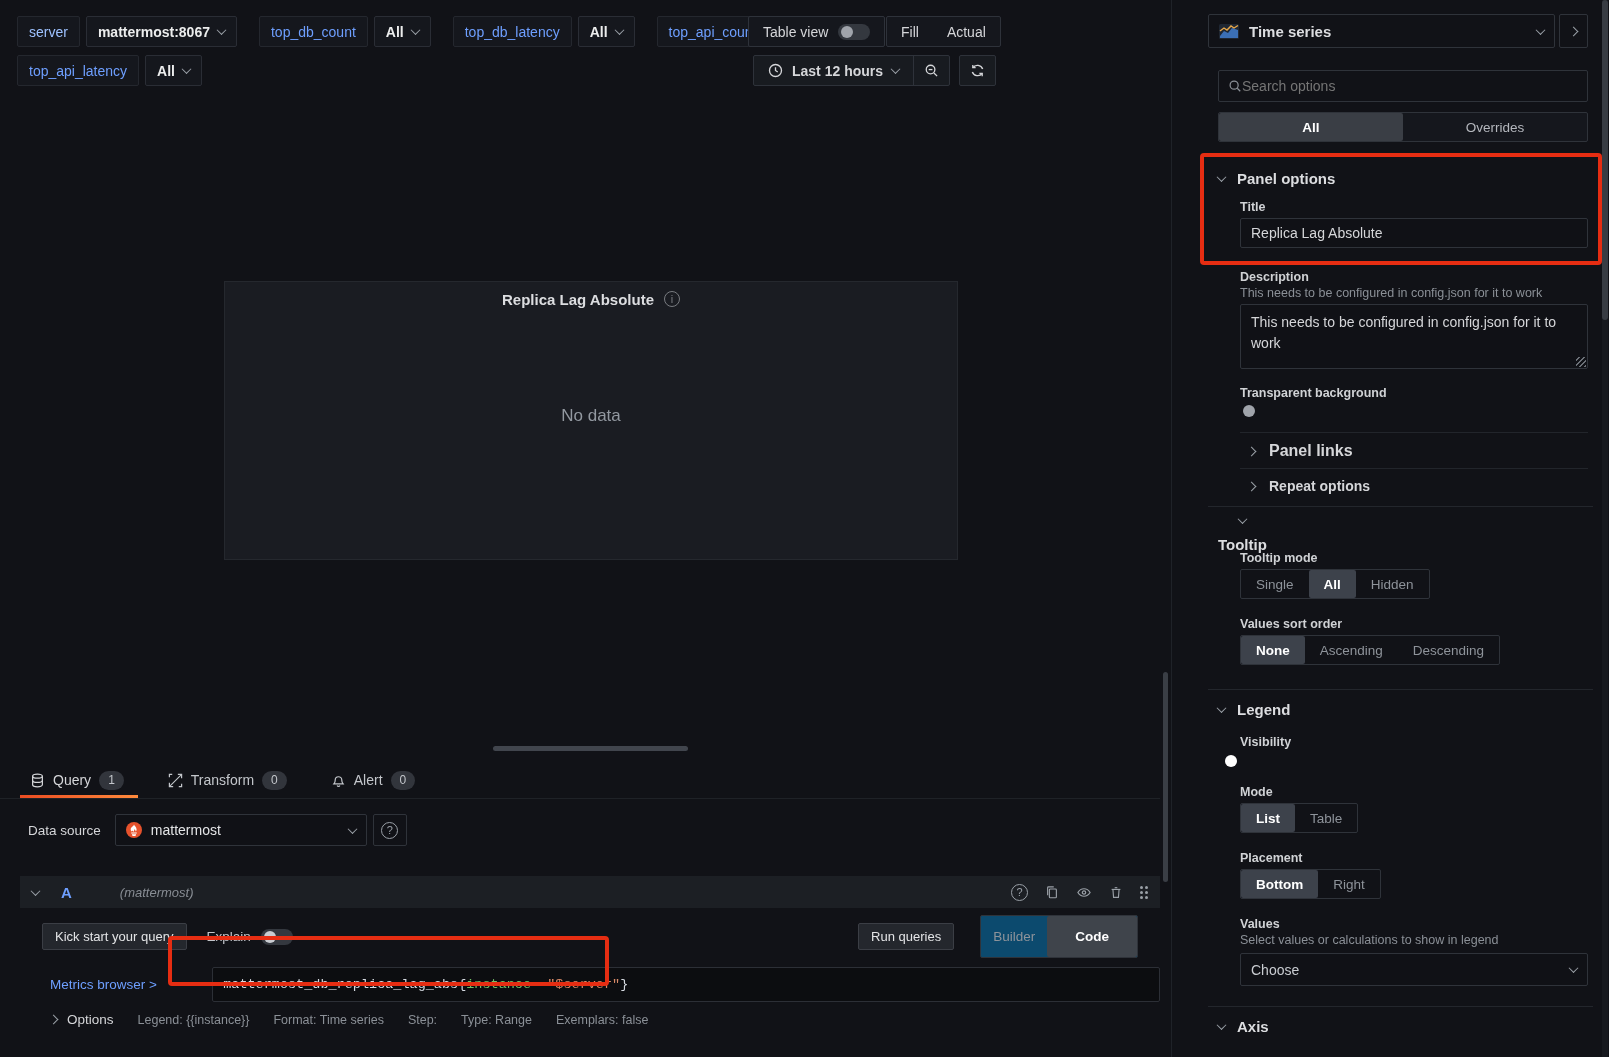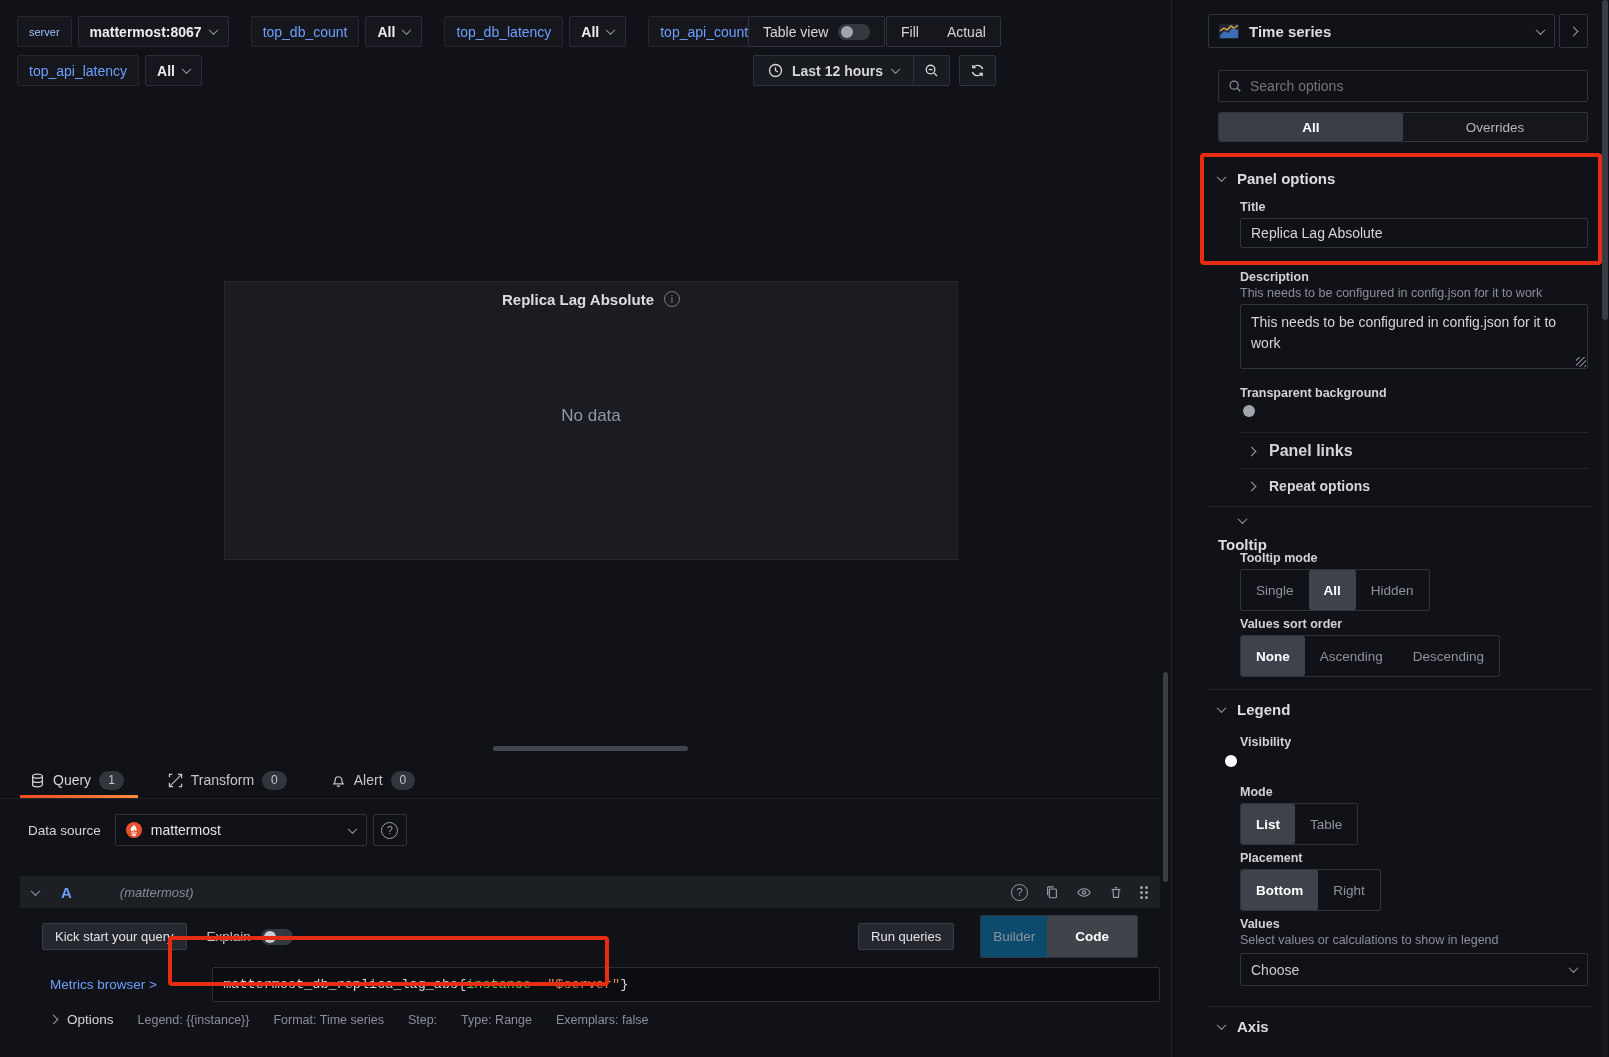--- a/index.html
+++ b/index.html
@@ -10,21 +10,21 @@
     color:#d5d6d9; font-size:13px;
   }
   .abs { position:absolute; }
   .flex { display:flex; align-items:center; }
 
   
   .chip { height:31px; display:flex; align-items:center; padding:0 11px;
           background:#15171d; border:1px solid #24272e; border-radius:2px; white-space:nowrap; }
   .chip.value { font-weight:bold; color:#eceded; font-size:14px; gap:8px; border-color:#2a2d35;}
   .chip.label-link { color:#6e9fff; font-size:14px; }
-  .chip.label-plain { color:#9ec2ff; font-size:11px; }
+  .chip.label-plain { color:#9ec2ff; font-size:14px; }
   .btn { height:32px; display:flex; align-items:center; padding:0 12px;
          background:#24272d; border:1px solid #3b3e45; border-radius:2px;
          color:#e3e4e6; font-size:13px; white-space:nowrap; }
   .group { display:flex; border:1px solid #2e323a; border-radius:2px; background:#15171d; height:31px; }
   .group > div { display:flex; align-items:center; padding:0 14px; color:#d5d6d9; font-size:14px; }
 
   
   .chev { display:inline-block; width:7px; height:7px;
           border-right:1.5px solid currentColor; border-bottom:1.5px solid currentColor; }
   .chev.down  { transform:rotate(45deg) translate(-1px,-1px); }
@@ -44,21 +44,21 @@
   .btab { display:flex; align-items:center; gap:8px; height:36px; position:relative; color:#d5d6d9; font-size:14px; }
   .btab.active::after { content:""; position:absolute; left:-10px; right:-14px; bottom:0; height:3px;
                         background:linear-gradient(90deg,#eb4c22,#ff8a3c); }
 
   
   .side-label { font-size:12.5px; font-weight:bold; color:#d0d2d5; }
   .side-help  { font-size:12.5px; color:#8b9097; }
   .side-head  { font-size:15px; font-weight:bold; color:#dcdde0; }
   .input { background:#101116; border:1px solid #2f333a; border-radius:2px; color:#d5d6d9;
            font-size:14px; font-family:"Liberation Sans",sans-serif; padding:0 10px; }
-  .seg-group { display:inline-flex; border:1px solid #2f333a; border-radius:2px; background:#111217; height:42px; }
+  .seg-group { display:inline-flex; border:1px solid #2f333a; border-radius:2px; background:#111217; height:30px; }
   .seg { display:flex; align-items:center; padding:0 15px; font-size:13.5px; color:#8e939a; border-radius:2px; }
   .seg.active { background:#3d424b; color:#ffffff; font-weight:bold; }
   .divider { height:1px; background:#22252b; }
 
   .red-box { border:4px solid #e62d12; border-radius:4px; background:transparent; pointer-events:none; }
 
   .code { font-family:"Liberation Mono","DejaVu Sans Mono",monospace; font-size:13.5px; color:#d5d9e0;margin-left:40px; }
   .icon { color:#9aa0a7; display:inline-flex; align-items:center; justify-content:center; }
   .qcircle { width:17px; height:17px; border:1px solid #9aa0a7; border-radius:50%;
              display:inline-flex; align-items:center; justify-content:center; font-size:11px; color:#9aa0a7; }
@@ -325,21 +325,21 @@
           </svg>
       </span>
       <span style="font-size:15px; font-weight:bold; color:#dcdde0;">Time series</span>
       <span class="chev down dim" style="margin-left:auto;"></span>
     </div>
     <div class="abs flex" style="left:382px; top:14px; width:29px; height:34px; border:1px solid #2f333a; border-radius:2px; justify-content:center;">
       <span class="chev right dim"></span>
     </div>
 
     
-    <div class="abs flex" style="left:41px; top:70px; width:370px; height:32px; border:1px solid #2f333a; border-radius:2px; padding:0 9px; gap:8px;">
+    <div class="abs flex" style="left:41px; top:70px; width:370px; height:32px; border:1px solid #2f333a; border-radius:2px; padding:0 9px; ">
       <span class="icon">
         <svg width="14" height="14" viewBox="0 0 16 16" fill="none" stroke="#8b9097" stroke-width="1.4">
           <circle cx="7" cy="7" r="4.6"></circle>
             <path d="M10.6 10.6L14 14"></path>
           </svg>
       </span>
       <input class="input" style="border: none; background: transparent; flex: 1 1 0%; padding: 0px; font-size: 14px;" placeholder="Search options">
     </div>
 
     

